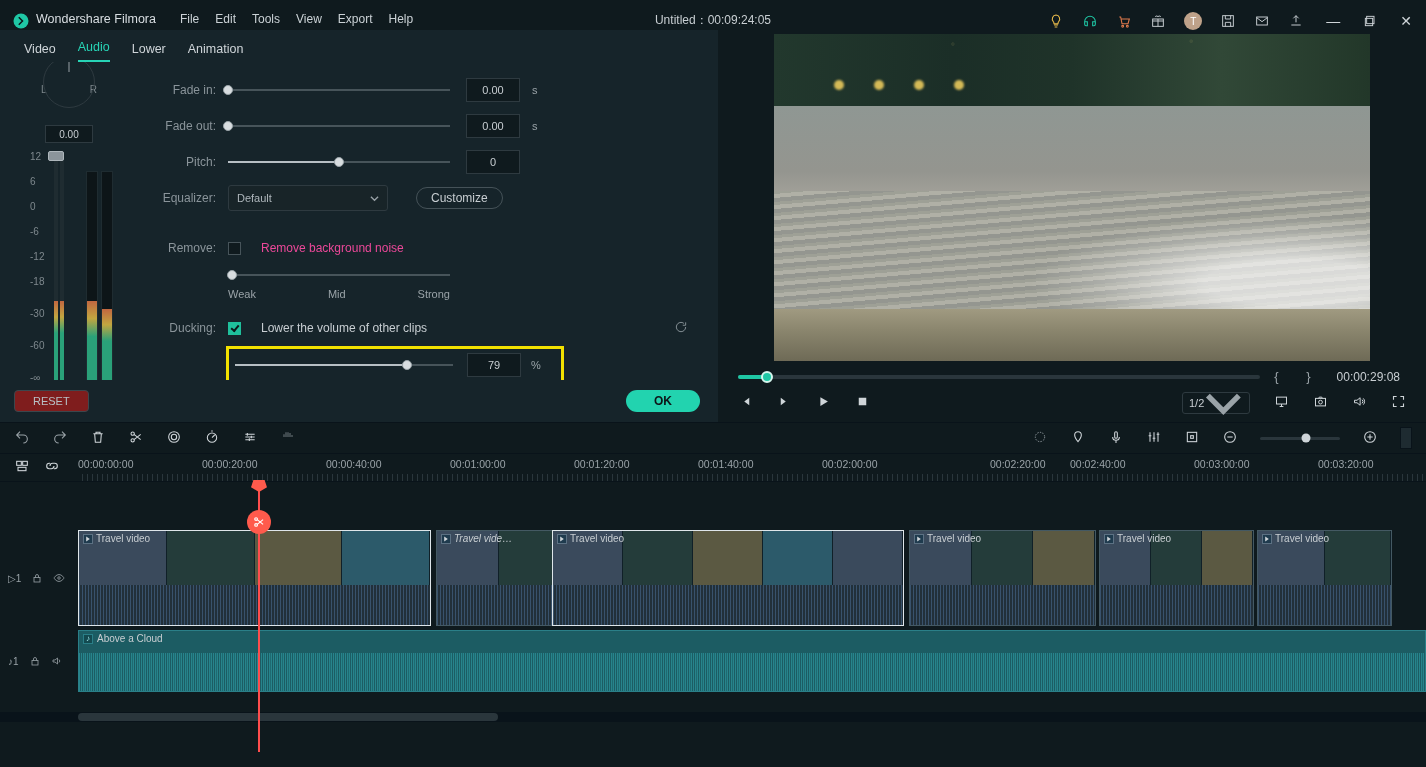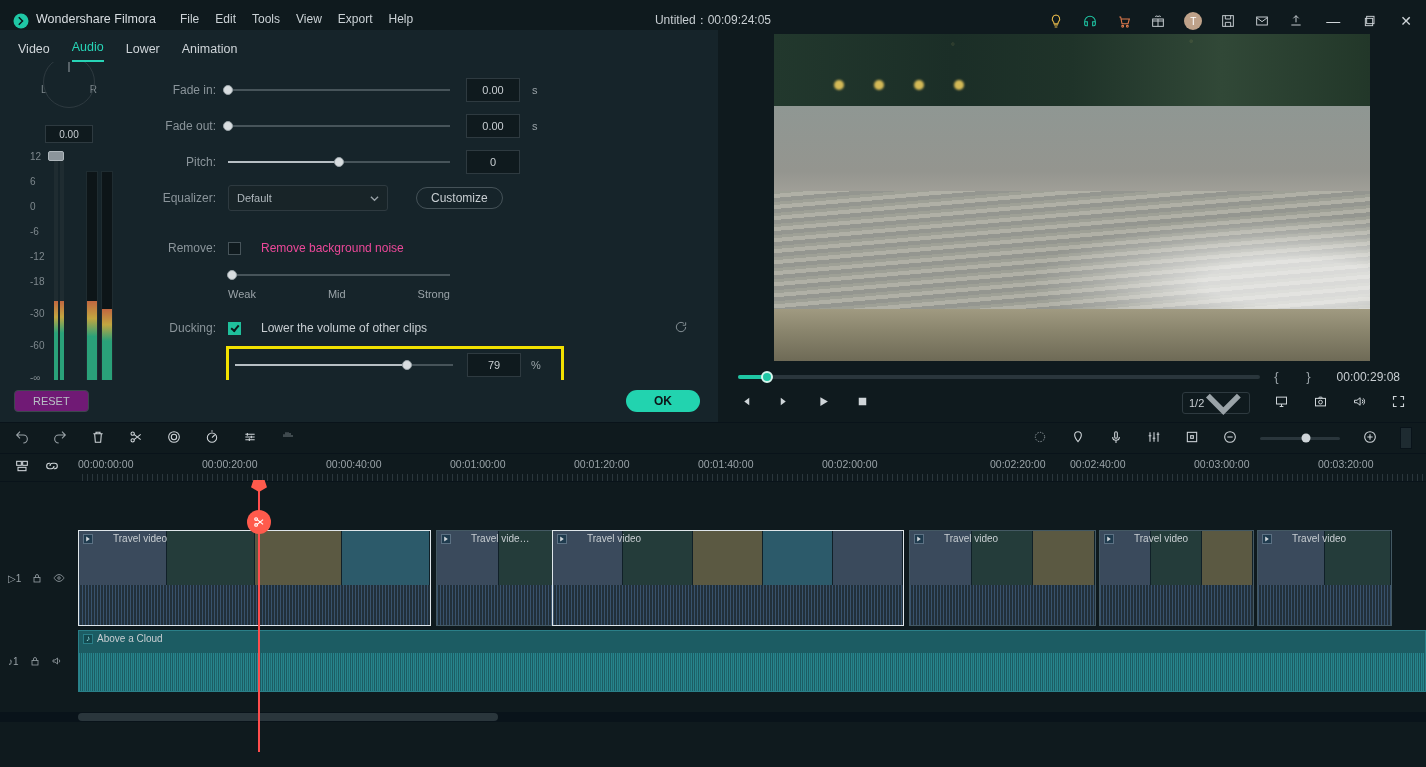--- a/index.html
+++ b/index.html
@@ -12,21 +12,21 @@
   .menu-item { font-size: 12px; cursor:default;}
   .title-center { position:absolute; left:0; right:0; text-align:center; font-size:12px; pointer-events:none; }
   .title-right { margin-left:auto; display:flex; align-items:center; gap:18px; padding-right:4px;}
   .tr-icon { width:16px; height:16px; display:flex; align-items:center; justify-content:center; }
   .tr-icon svg { width:16px; height:16px; }
   .avatar { width:18px;height:18px;border-radius:50%;background:#bfa28a;display:flex;align-items:center;justify-content:center;font-size:10px;color:#fff;}
   .win-btn { font-size:14px; padding:0 4px; color:#cfd5d9;}
   
   .upper { display:flex; height: 392px; }
   .panel-left { width: 718px; background:#16242a; position:relative; display:flex; flex-direction:column;}
-  .prop-tabs { display:flex; gap:22px; padding:8px 18px 0 18px; height:32px; align-items:flex-end; border-bottom:none;}
+  .prop-tabs { display:flex; gap:22px; padding:8px 18px 0 18px; height:32px; align-items:flex-end; border-bottom:none;margin-left:6px;}
   .prop-tab { font-size:12.5px; padding-bottom:6px; cursor:default; color:#cfd5d9;}
   .prop-tab.active { color:#27d4b6; border-bottom:2px solid #27d4b6; }
   .prop-body { flex:1; display:flex; overflow:hidden; padding-top:4px;}
   .vu-col { width:132px; padding:6px 8px 0 14px; position:relative;}
   .pan-knob { width:52px;height:52px;border:1px solid #2e3a40;border-radius:50%;margin:0 auto 4px; position:relative;}
   .pan-knob::after{content:"";position:absolute;top:3px;left:50%;width:1px;height:12px;background:#98a0a5;transform:translateX(-50%);}
   .pan-lr{display:flex;justify-content:space-between;width:56px;margin:-28px auto 30px;font-size:10px;color:#7e888d;}
   .pan-val{width:48px;height:18px;margin:0 auto 6px;border:1px solid #2e3a40;font-size:10px;display:flex;align-items:center;justify-content:center;background:#0f1a1e;}
   .vu-scale{position:relative;margin-top:10px;height:228px;}
   .vu-tick{position:absolute;left:16px;font-size:10px;color:#7e888d;}
@@ -47,21 +47,21 @@
   .unit{width:20px;font-size:11px;color:#9aa3a8;}
   .select{width:160px;height:26px;border:1px solid #2e3a40;border-radius:3px;background:#182428;display:flex;align-items:center;padding:0 8px;font-size:11px;color:#aeb6bb;justify-content:space-between;}
   .select svg{width:9px;height:9px;}
   .btn-outline{border:1px solid #455258;border-radius:13px;padding:3px 14px;font-size:12px;color:#c8ced2;margin-left:16px;}
   .chk{width:13px;height:13px;background:#0f1a1e;border:1px solid #47545a;display:inline-flex;align-items:center;justify-content:center;margin-right:8px;}
   .chk.on{background:#1fbf9b;border-color:#1fbf9b;}
   .chk.on::after{content:"";width:6px;height:3px;border-left:2px solid #0d1518;border-bottom:2px solid #0d1518;transform:rotate(-50deg);margin-top:-2px;}
   .sublabels{display:flex;justify-content:space-between;width:222px;font-size:11px;color:#9aa3a8;margin:4px 0 10px 92px;}
   .highlight-box{border:3px solid #f2e100;padding:4px 6px 6px 6px;margin-left:90px;width:338px;}
   .reset-row{display:flex;align-items:center;justify-content:space-between;padding:6px 18px 6px 14px;height:42px;}
-  .btn-reset{border:1px solid #3c474d;border-radius:4px;padding:4px 18px;font-size:11px;color:#b8c0c5;background:#701a75;}
+  .btn-reset{border:1px solid #3c474d;border-radius:4px;padding:4px 18px;font-size:11px;color:#b8c0c5;background:#7f1d1d;}
   .btn-ok{background:#22d3af;color:#0d1518;border:none;border-radius:13px;padding:4px 28px;font-size:12px;font-weight:600;}
   .row .refresh{margin-left:auto;}
   
   .panel-right{flex:1;background:#0f1a1e;display:flex;flex-direction:column;padding:0;}
   .preview{flex:1;margin:4px 56px 0 56px;position:relative;overflow:hidden;}
   .preview .sky{position:absolute;inset:0;background:linear-gradient(to bottom,#5e7b6a 0%,#39564b 18%,#8f9793 22%,#94958f 42%,#b7b3a8 60%,#a5a29a 80%,#8a8980 100%);}
   .preview .trees{position:absolute;top:0;left:0;right:0;height:22%;background:radial-gradient(circle at 70% 10%,rgba(248,220,120,.08) 1.6px,transparent 2px),radial-gradient(circle at 30% 14%,rgba(248,220,120,.08) 1.6px,transparent 2px),linear-gradient(to right,#22382d,#1b2e27 30%,#1f3329 50%,#314837 75%,#223729);filter:blur(.6px);}
   .preview .bokeh{position:absolute;top:14%;left:10%;width:180px;height:60px;display:flex;gap:30px;}
   .bokeh span{width:10px;height:10px;border-radius:50%;background:#e8c95c;filter:blur(1px);opacity:.9;}
   .preview .water{position:absolute;bottom:0;left:0;right:0;height:52%;background:repeating-linear-gradient(175deg,#9ea096 0 3px,#b0b0a6 3px 7px,#949690 7px 11px);}
@@ -98,21 +98,21 @@
   .track-gap{height:48px;}
   .track{display:flex;align-items:stretch;position:relative;}
   .track-head{width:78px;display:flex;align-items:center;gap:10px;padding-left:8px;font-size:10px;color:#9aa3a8;}
   .track-head svg{width:12px;height:12px;}
   .track-body{flex:1;position:relative;overflow:hidden;}
   .vid-track{height:96px;}
   .vid-wave{height:40px;background:#22303a;position:relative;overflow:hidden;margin-top:0;}
   .vid-wave::before{content:"";position:absolute;inset:0;background:repeating-linear-gradient(to right,#3b5672 0 1px,transparent 1px 3px);opacity:.9;}
   .clip{position:relative;border:1px solid #445963;background:#1e3543;overflow:hidden;height:100%;}
   .clip.sel{border:1px solid #dfe6ea;}
-  .clip-label{position:absolute;top:2px;left:4px;font-size:10px;display:flex;align-items:center;gap:20px;z-index:3;}
+  .clip-label{position:absolute;top:2px;left:4px;font-size:10px;display:flex;align-items:center;gap:3px;z-index:3;}
   .clip-label .pico{width:10px;height:10px;background:#1f3b4e;border:1px solid #5c7183;display:flex;align-items:center;justify-content:center;}
   .thumbs{position:absolute;inset:0;display:flex;}
   .thumbs div{flex:1;background:#243c3a;border-right:1px solid #102028;}
   .thumbs div:nth-child(odd){background:#3a4a5c;}
   .thumbs div:nth-child(3n){background:#5b5942;}
   .thumbs div:nth-child(4n){background:#2c5a6a;}
   .aud-track{height:62px;margin-top:4px;}
   .aud-clip{height:100%;background:#1c5c63;border:1px solid #2a7f88;position:relative;overflow:hidden;}
   .aud-clip::after{content:"";position:absolute;left:0;right:0;bottom:0;height:38px;background:repeating-linear-gradient(to right,#2a8b94 0 1px,transparent 1px 2px),repeating-linear-gradient(to right,transparent 0 2px,#1f6d74 2px 3px);opacity:.85;}
   .aud-label{position:absolute;top:2px;left:4px;font-size:10px;display:flex;align-items:center;gap:4px;}
@@ -515,21 +515,21 @@
             <div class="clip-label">
               <span class="pico">
                 <svg width="6" height="6" viewBox="0 0 10 10">
                   <path d="M2 1l6 4-6 4z" fill="#cfd5d9"></path>
                 </svg>
               </span>
               <span>Travel video</span>
             </div>
             <div class="vid-wave" style="position: absolute; bottom: 0px; left: 0px; right: 0px;"></div>
           </div>
-          <div class="clip" style="left: 358px; width: 126px; height: 96px;">
+          <div class="clip" style="left: 358px; width: 126px; height: 96px; font-style: italic;">
             <div class="thumbs" style="height: 56px;">
               <div></div>
               <div></div>
             </div>
             <div class="clip-label">
               <span class="pico">
                 <svg width="6" height="6" viewBox="0 0 10 10">
                   <path d="M2 1l6 4-6 4z" fill="#cfd5d9"></path>
                 </svg>
               </span>

